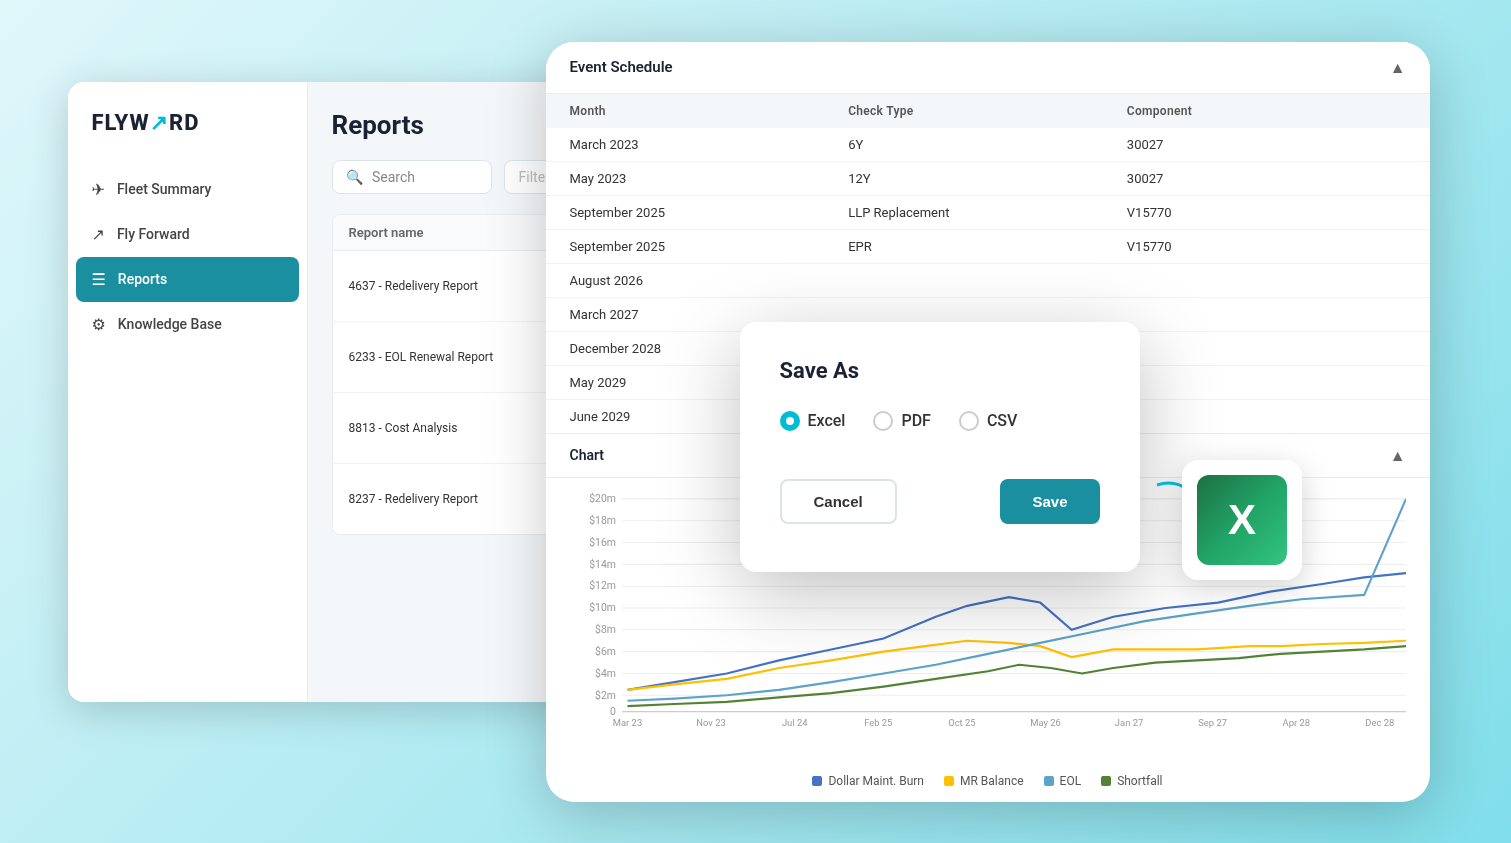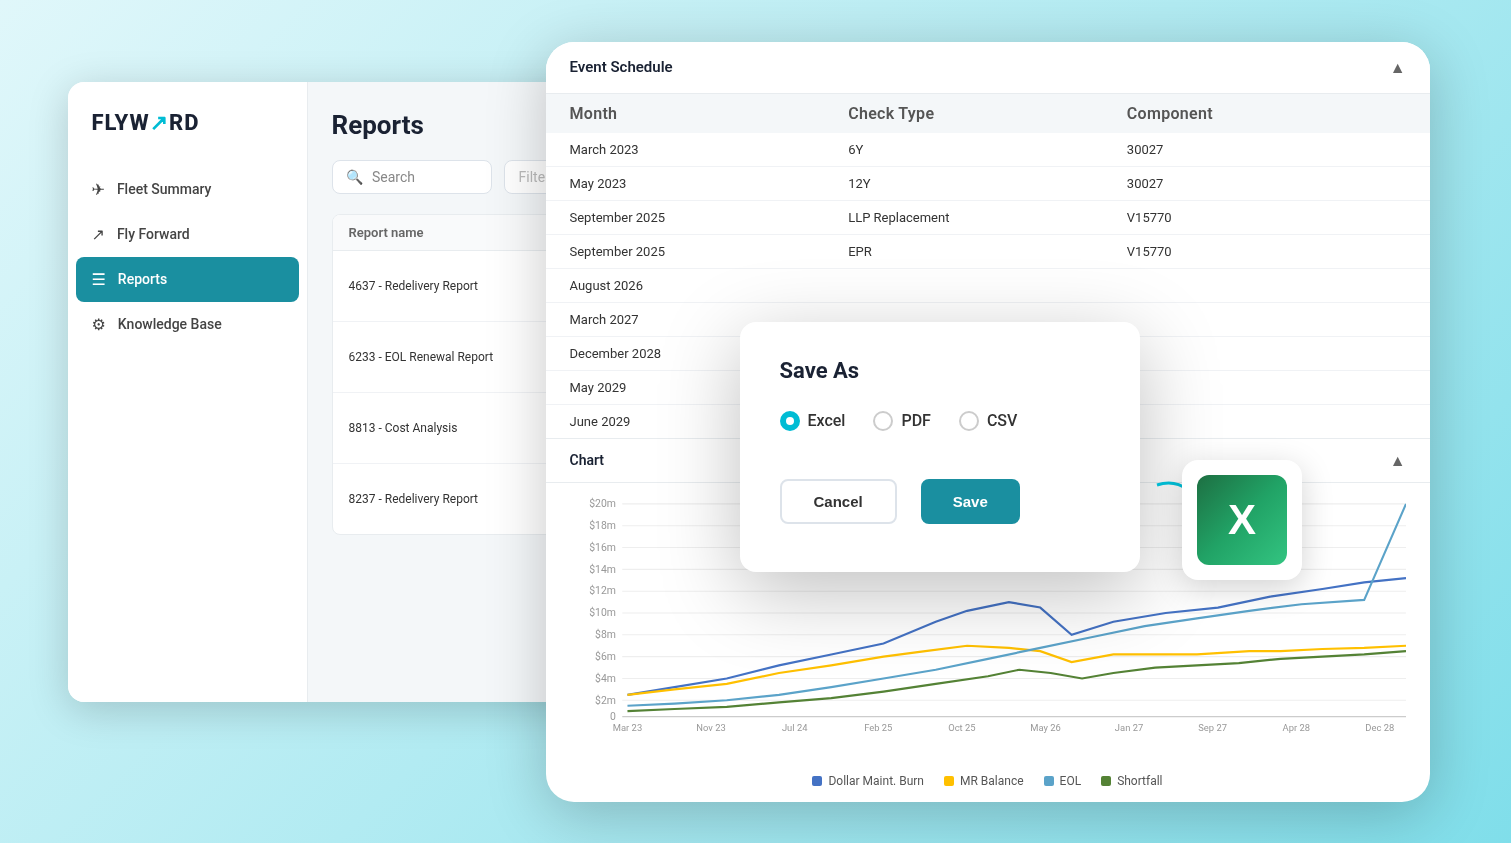--- a/index.html
+++ b/index.html
@@ -192,21 +192,21 @@
 
     .event-table {
       width: 100%;
     }
 
     .event-table-header {
       display: grid;
       grid-template-columns: 1fr 1fr 1fr;
       background: #f4f7f9;
       padding: 10px 24px;
-      font-size: 16px;
+      font-size: 12px;
       font-weight: 600;
       color: #555;
       letter-spacing: 0.3px;
     }
 
     .event-row {
       display: grid;
       grid-template-columns: 1fr 1fr 1fr;
       padding: 9px 24px;
       font-size: 13px;
@@ -324,21 +324,21 @@
       content: '';
       width: 8px;
       height: 8px;
       border-radius: 50%;
       background: #fff;
     }
 
     .modal-actions {
       display: flex;
       gap: 24px;
-      justify-content: flex-start;
+      justify-content: space-between;
     }
 
     .btn-cancel {
       padding: 12px 32px;
       border: 2px solid #dde3ea;
       border-radius: 8px;
       background: #fff;
       font-size: 15px;
       font-weight: 600;
       color: #333;

